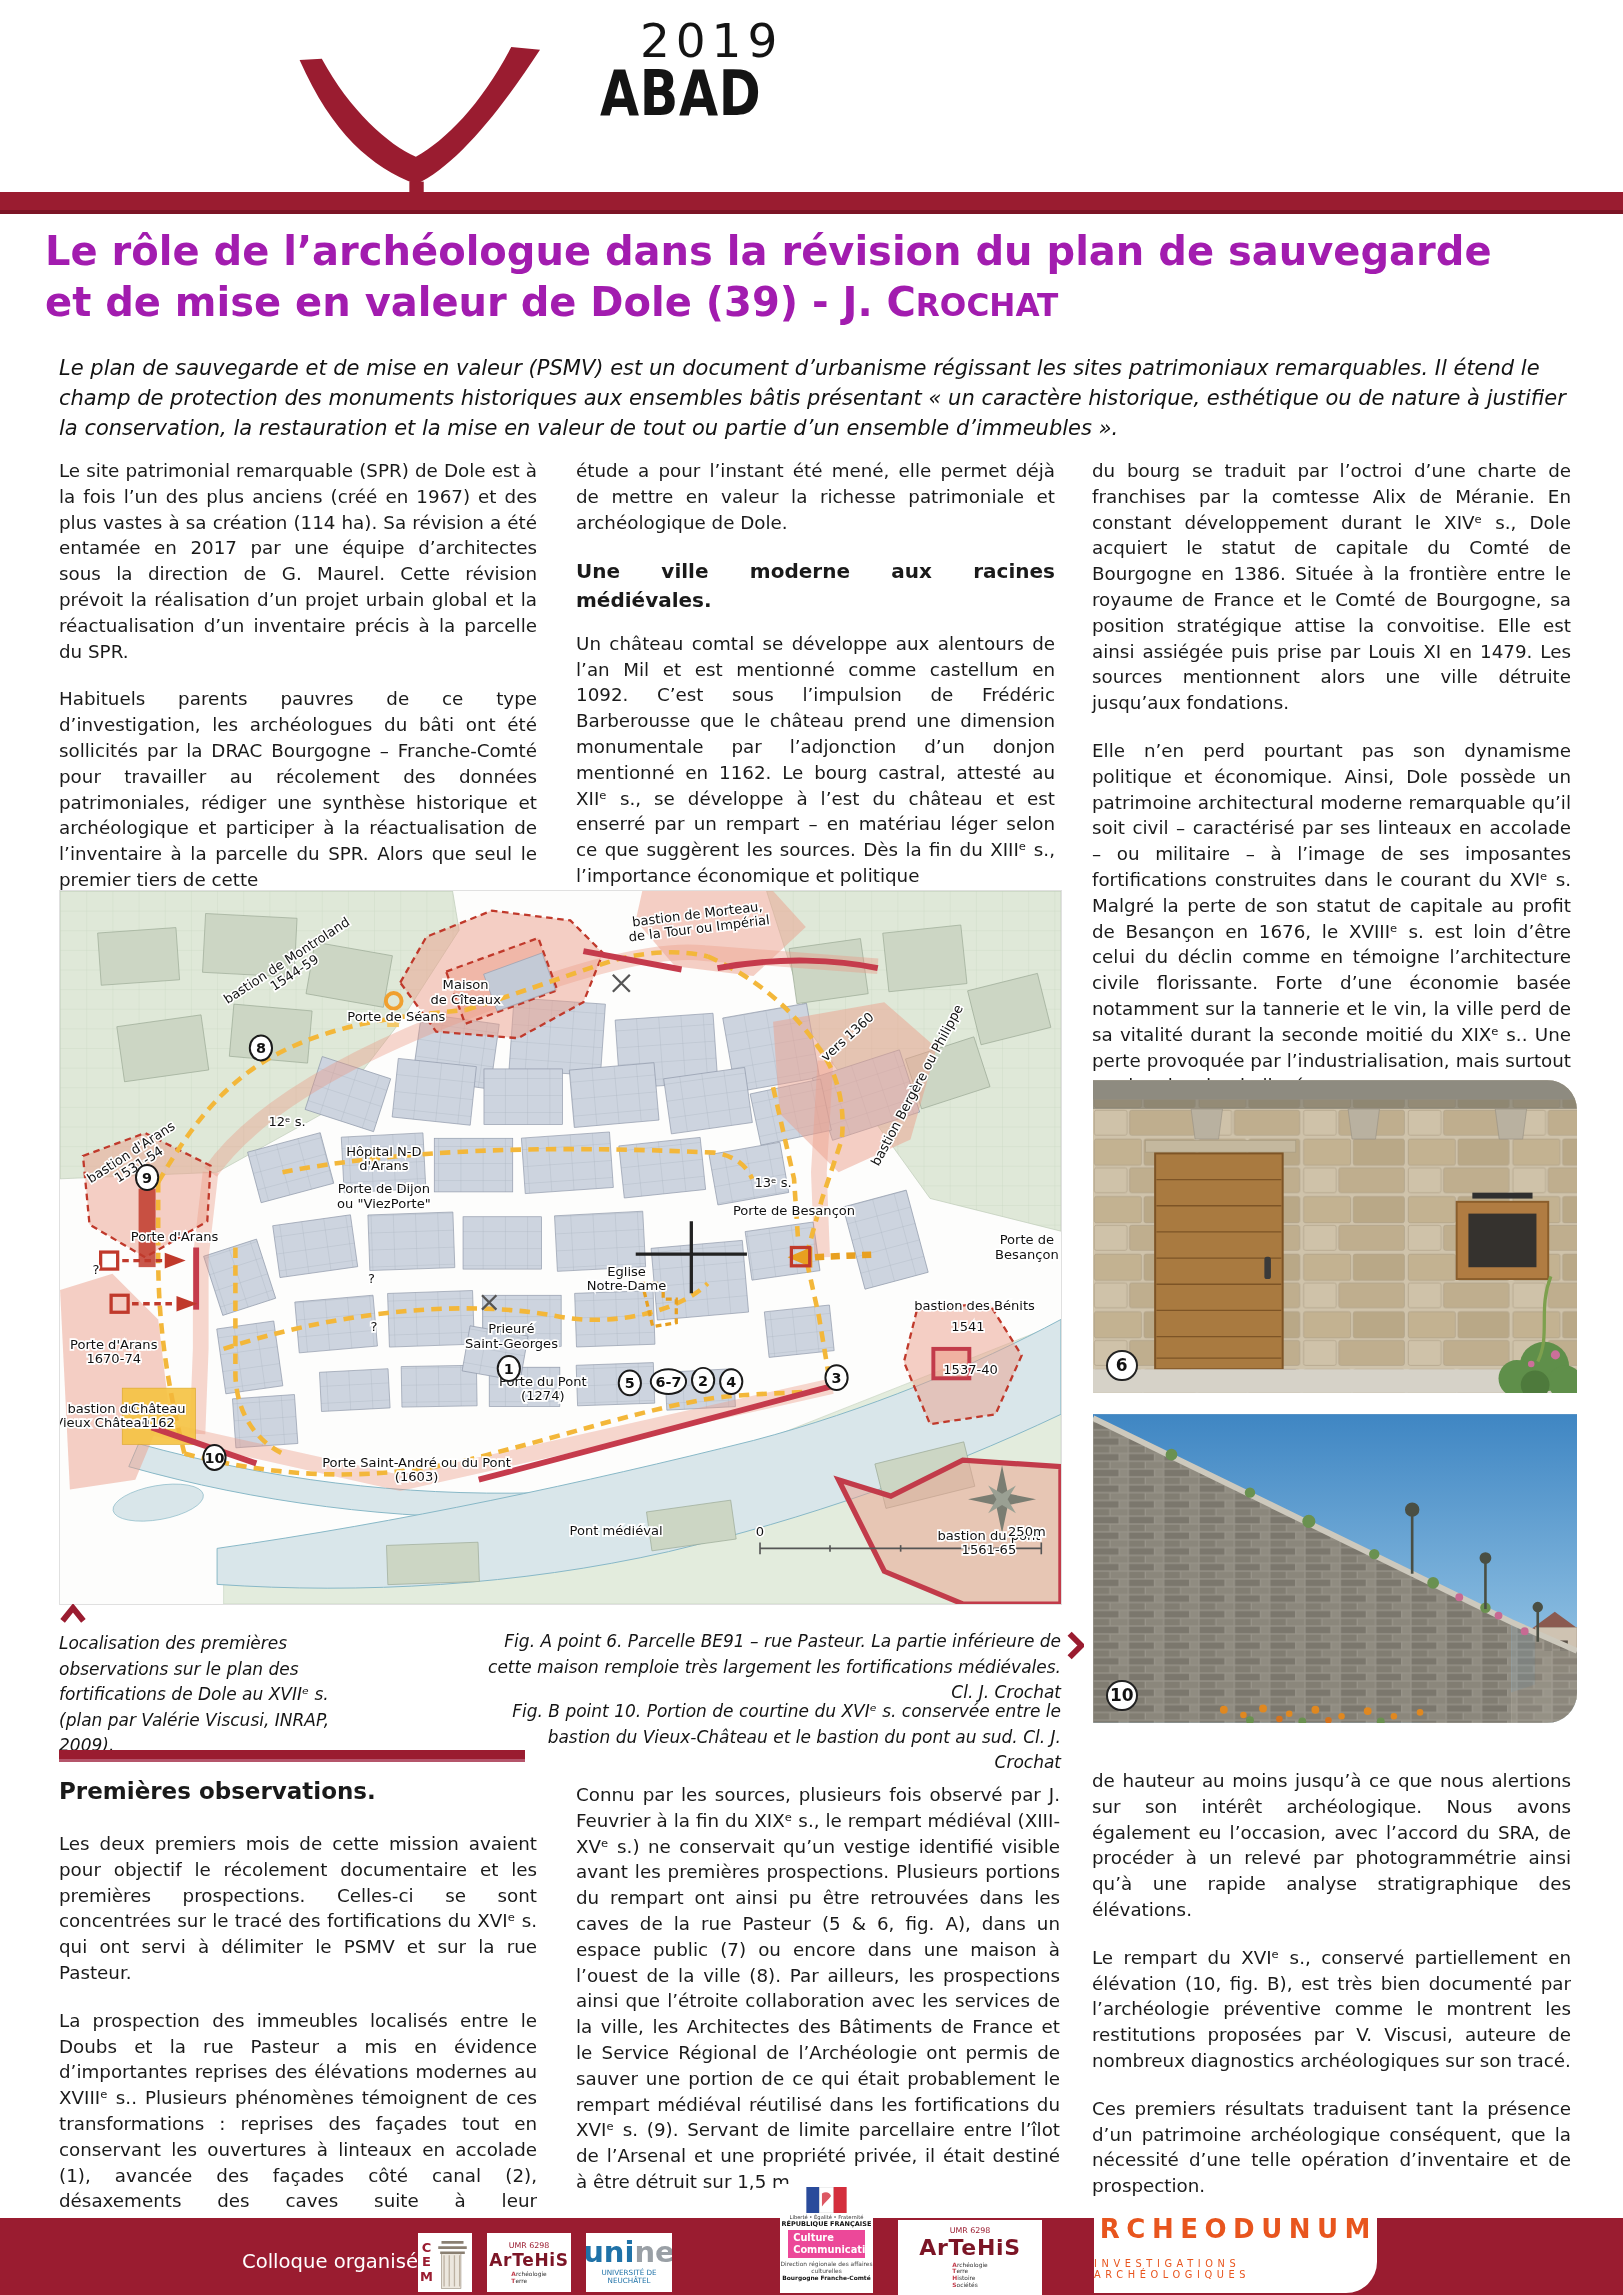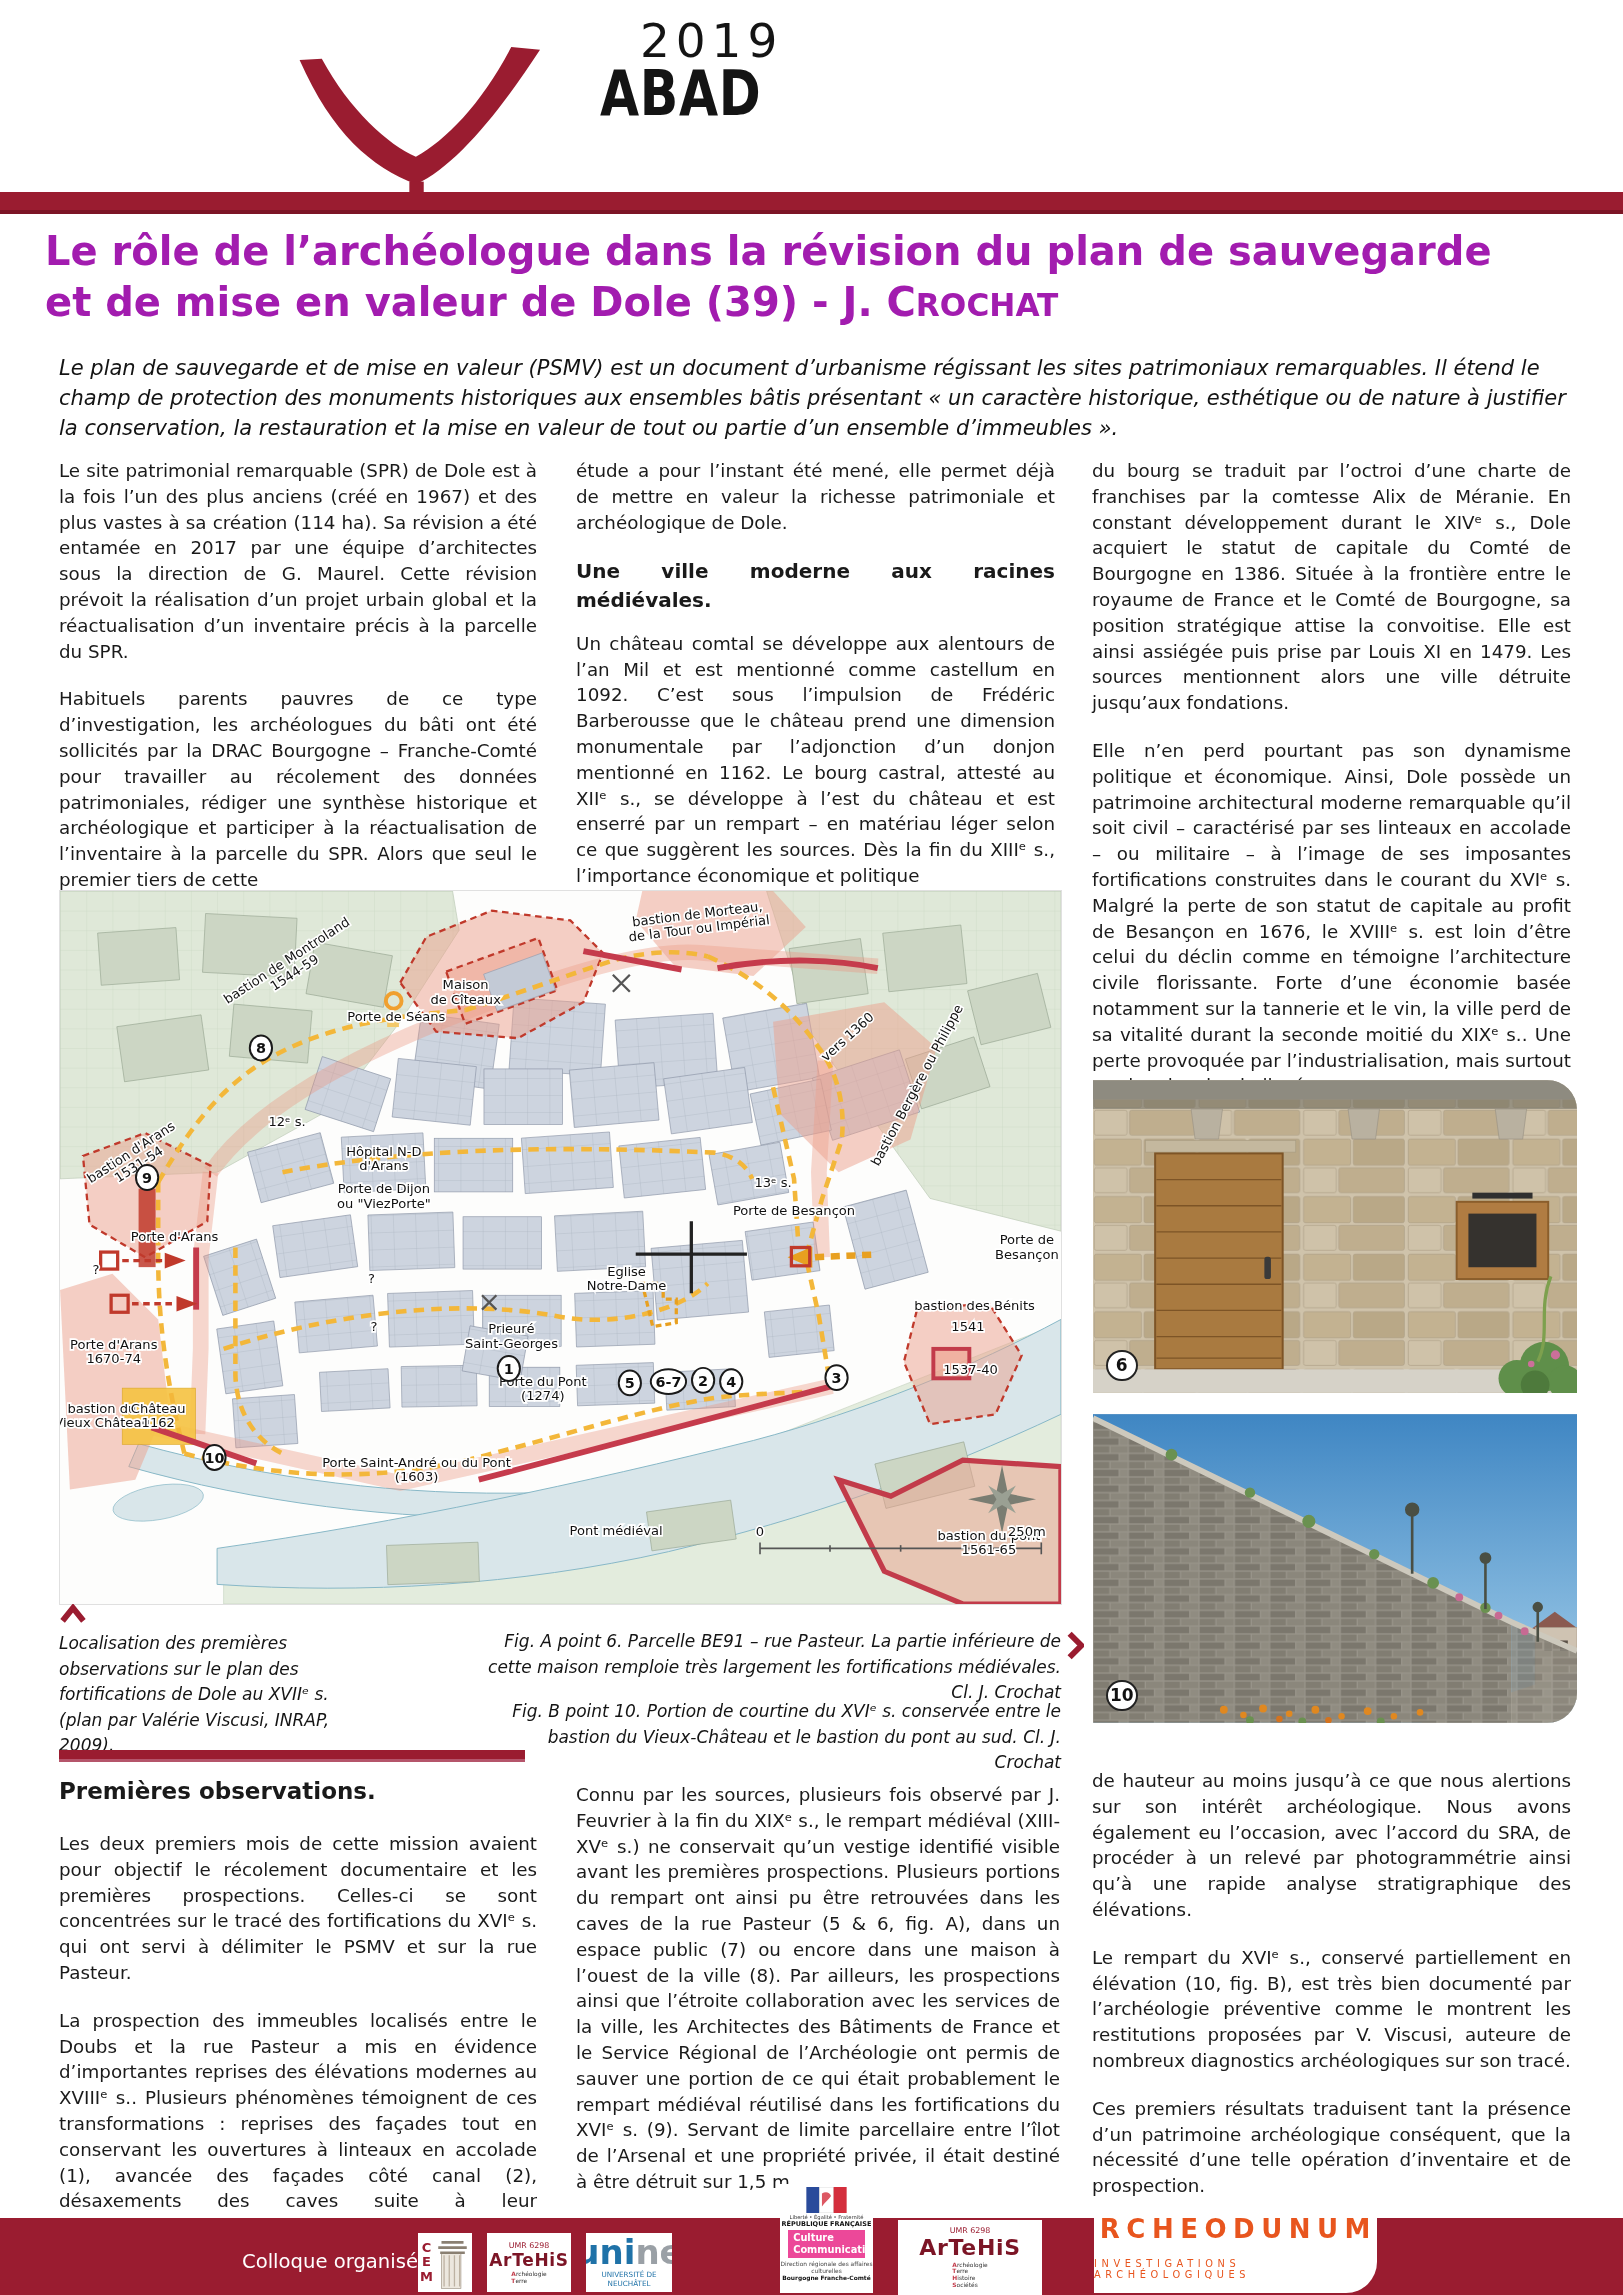--- a/index.html
+++ b/index.html
@@ -47,21 +47,21 @@
   .artehis{display:flex;flex-direction:column;align-items:center;justify-content:center;}
   .artehis-sm{left:487px;top:2233px;width:84px;height:59px;}
   .artehis-lg{left:898px;top:2220px;width:144px;height:75px;}
   .artehis .umr{color:#9a1c30;font-size:7.9px;font-weight:400;}
   .artehis .nm{color:#7c1526;font-weight:800;font-size:17px;letter-spacing:0.7px;}
   .artehis-lg .nm{font-size:22px;}
   .artehis-sub{font-size:5.9px;color:#333;line-height:1.15;text-align:left;margin-top:1.3px;}
   .artehis-sub p{margin:0;}
   .artehis-sub p::first-letter{color:#c23b4a;font-weight:700;}
   .unine{left:586px;top:2233px;width:86px;height:59px;display:flex;flex-direction:column;align-items:center;justify-content:center;}
-  .unine .big{font-size:34px;font-weight:800;line-height:.9;}
+  .unine .big{font-size:29px;font-weight:800;line-height:.9;}
   .unine .big .a{color:#1f72a8;}
   .unine .big .b{color:#9aa0a6;}
   .unine .sm{font-size:7.2px;color:#1f72a8;margin-top:3.9px;text-align:center;line-height:1.2;}
   .ministry{left:780px;top:2184px;width:93px;height:109px;display:flex;flex-direction:column;align-items:center;padding-top:2.6px;box-sizing:border-box;}
   .ministry .motto{font-size:5.2px;color:#333;margin-top:1.3px;}
   .ministry .rep{font-size:6.5px;font-weight:700;color:#111;}
   .minbox{width:77px;height:27.5px;background:#ec4899;color:#fff;font-weight:700;font-size:9.8px;line-height:1.25;
           display:flex;flex-direction:column;justify-content:center;padding-left:5.2px;box-sizing:border-box;margin-top:2.6px;}
   .ministry .tiny{font-size:5.9px;color:#444;text-align:center;line-height:1.25;margin-top:2.6px;}
   .ministry .tiny b{color:#111;}

